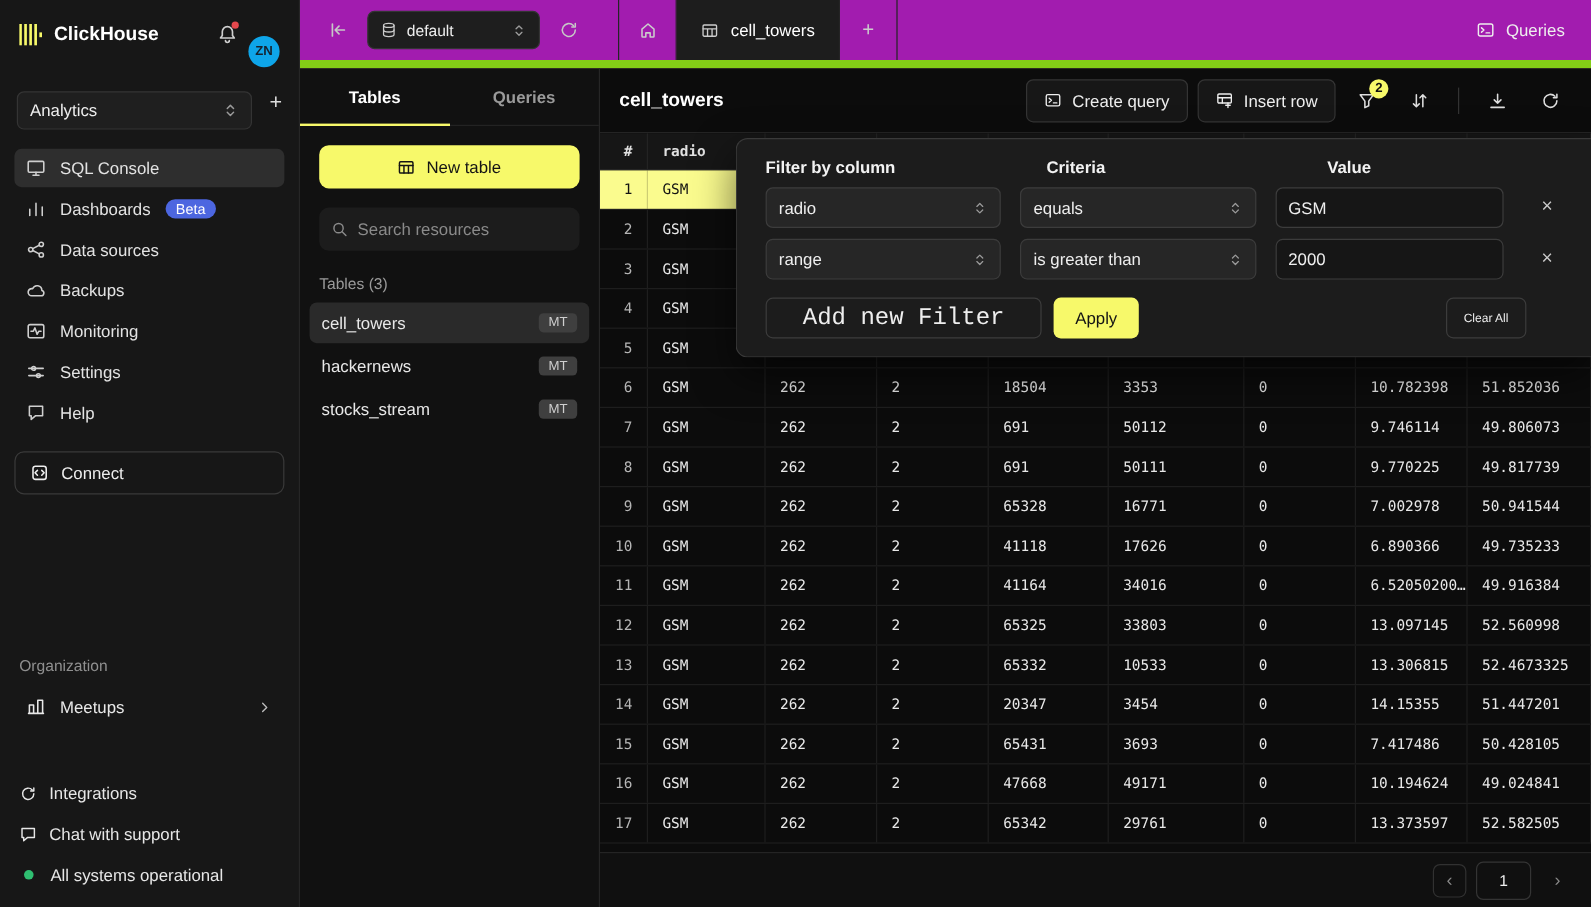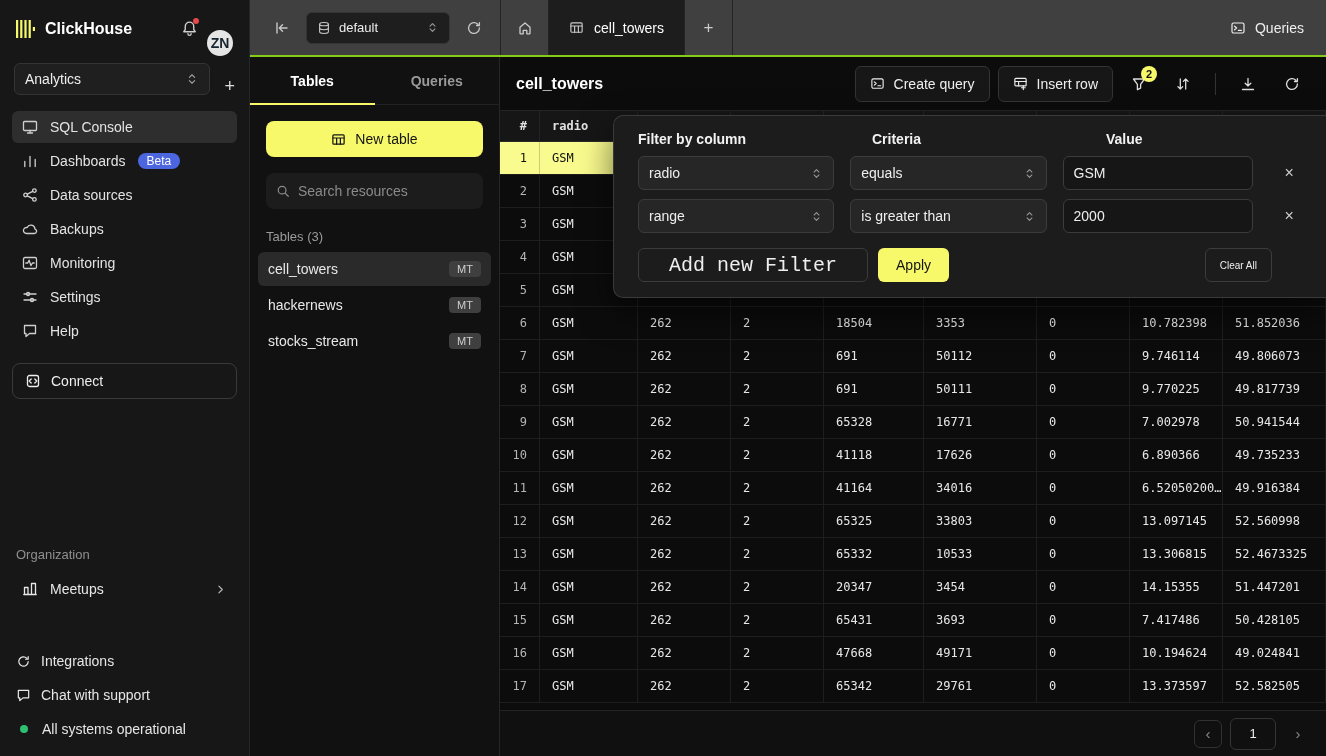--- a/index.html
+++ b/index.html
@@ -6,41 +6,41 @@
   html,body { width:1326px; height:756px; }
   body { background:#0c0c0c; color:#e8e8e8; font-family:"Liberation Sans", sans-serif; font-size:14px; overflow:hidden; }
   .app { display:grid; grid-template-columns:250px 250px 1fr; grid-template-rows:57px 699px; width:1326px; height:540px; }
 
   
   .sidebar { grid-row:1/3; grid-column:1; background:#171717; border-right:1px solid #262626; display:flex; flex-direction:column; padding:0 12px 14px; }
   .side-top { height:57px; flex-shrink:0; display:flex; align-items:center; gap:9px; padding:0 4px; }
   .brand { font-weight:bold; font-size:16px; color:#fff; margin-right:auto; }
   .bell { position:relative; display:flex; color:#cfcfcf; cursor:pointer; }
   .bell .dot { position:absolute; top:-2px; right:-1px; width:6px; height:6px; border-radius:50%; background:#e5484d; }
-  .avatar { width:26px; height:26px; border-radius:50%; background:#e5e5e5; color:#16222e; font-size:14px; font-weight:bold; display:flex; align-items:center; justify-content:center; cursor:pointer;margin-top:28px; }
-  .workspace-row { display:flex; align-items:flex-end; gap:14px; margin:6px 2px 16px; }
+  .avatar { width:26px; height:26px; border-radius:50%; background:#0ea5e9; color:#16222e; font-size:11px; font-weight:bold; display:flex; align-items:center; justify-content:center; cursor:pointer;margin-top:28px; }
+  .workspace-row { display:flex; align-items:flex-start; gap:14px; margin:19px 2px 16px; }
   .workspace-select { flex:1; height:32px; background:#1f1f1f; border:1px solid #343434; border-radius:6px; display:flex; align-items:center; justify-content:space-between; padding:0 10px; color:#eee; cursor:pointer; }
   .plus-btn { color:#ddd; font-size:18px; background:none; border:none; cursor:pointer; line-height:1; }
   .nav { display:flex; flex-direction:column; gap:2px; }
   .nav-item { height:32px; display:flex; align-items:center; gap:12px; padding:0 10px; border-radius:6px; color:#e3e3e3; cursor:pointer; }
   .nav-item.active { background:#2e2e2e; }
   .icon { display:inline-flex; color:inherit; flex-shrink:0; }
   .nav-item .icon { color:#cfcfcf; }
   .beta-badge { background:#4c66e0; color:#fff; font-size:12px; padding:1px 9px; border-radius:10px; }
   .connect-btn { margin-top:16px; height:36px; border:1px solid #3a3a3a; background:transparent; border-radius:8px; display:flex; align-items:center; gap:10px; padding:0 12px; color:#eee; font-size:14px; font-family:inherit; cursor:pointer; }
   .side-spacer { flex:1; }
   .org-label { color:#8f8f8f; font-size:13px; margin:0 4px 10px; }
   .org-item { height:34px; display:flex; align-items:center; gap:12px; padding:0 10px; border-radius:6px; color:#e8e8e8; cursor:pointer; }
   .org-item .chev { margin-left:auto; color:#bbb; display:flex; }
   .side-footer { margin-top:42px; display:flex; flex-direction:column; gap:8px; }
   .foot-item { height:26px; display:flex; align-items:center; gap:10px; padding:0 4px; color:#e6e6e6; cursor:pointer; }
   .status-dot { width:8px; height:8px; border-radius:50%; background:#2fbf71; display:inline-block; margin:0 4px; }
 
   
-  .topbar { grid-column:2/4; grid-row:1; background:#404040; border-bottom:2px solid #84cc16; display:flex; align-items:stretch; }
+  .topbar { grid-column:2/4; grid-row:1; background:#a21caf; border-bottom:7px solid #84cc16; display:flex; align-items:stretch;gap:15px; }
   .topbar-left { width:250px; flex-shrink:0; display:flex; align-items:center; gap:16px; padding:0 18px 0 24px; }
   .tb-icon-btn { display:flex; align-items:center; justify-content:center; color:#c7c7c7; background:none; border:none; cursor:pointer; }
   .db-select { display:flex; align-items:center; gap:9px; background:#1e1e1e; border:1px solid #343434; border-radius:6px; height:32px; padding:0 10px; color:#eee; font-size:13px; cursor:pointer; flex:1; justify-content:space-between; }
   .db-left { display:flex; align-items:center; gap:8px; }
   .tabstrip { display:flex; align-items:stretch; flex:1; border-left:1px solid #242424; }
   .tab-home { width:48px; display:flex; align-items:center; justify-content:center; border-right:1px solid #242424; color:#ccc; cursor:pointer; }
   .tab-active { display:flex; align-items:center; gap:10px; padding:0 20px; background:#1d1d1d; border-right:1px solid #242424; color:#fff; cursor:pointer; }
   .tab-plus { width:48px; display:flex; align-items:center; justify-content:center; border-right:1px solid #242424; color:#ccc; font-size:17px; cursor:pointer; }
   .queries-btn { margin-left:auto; display:flex; align-items:center; gap:9px; padding:0 22px; color:#eee; background:none; border:none; font-size:14px; font-family:inherit; cursor:pointer; }
 

